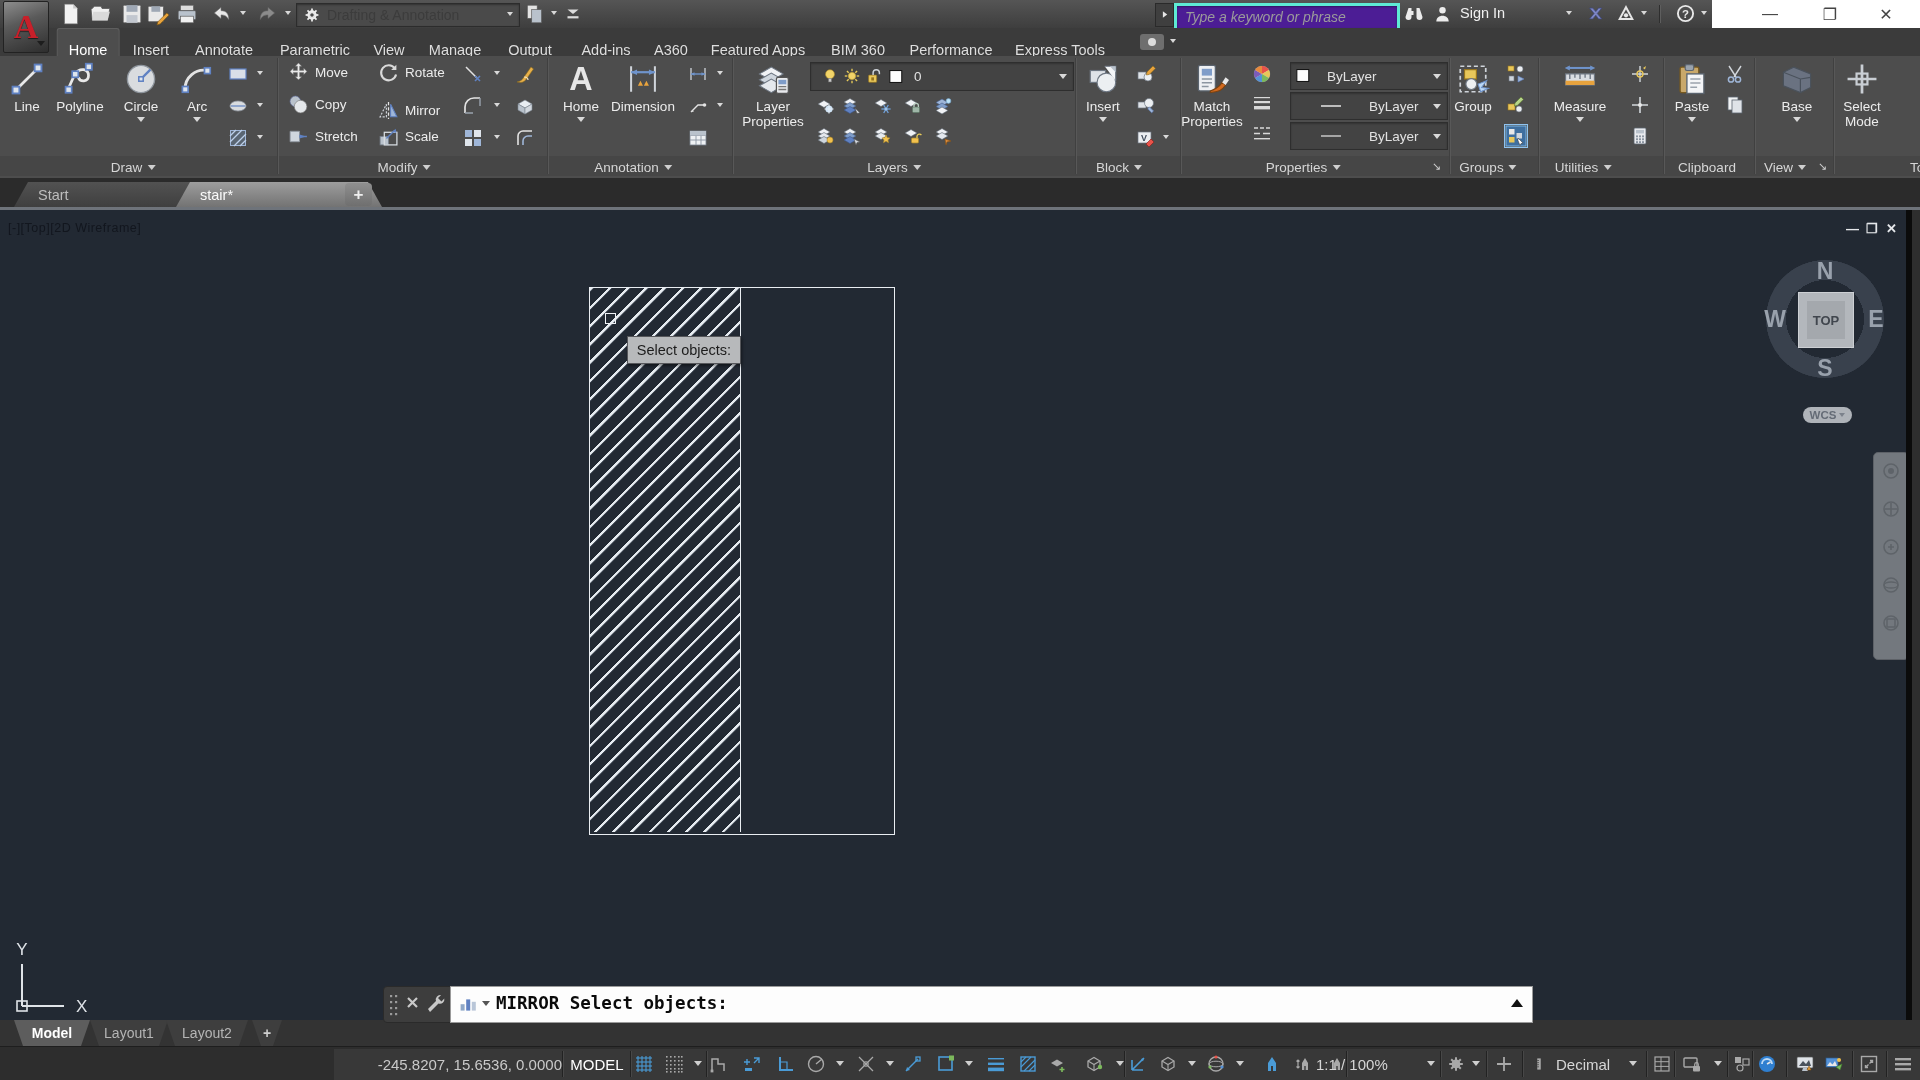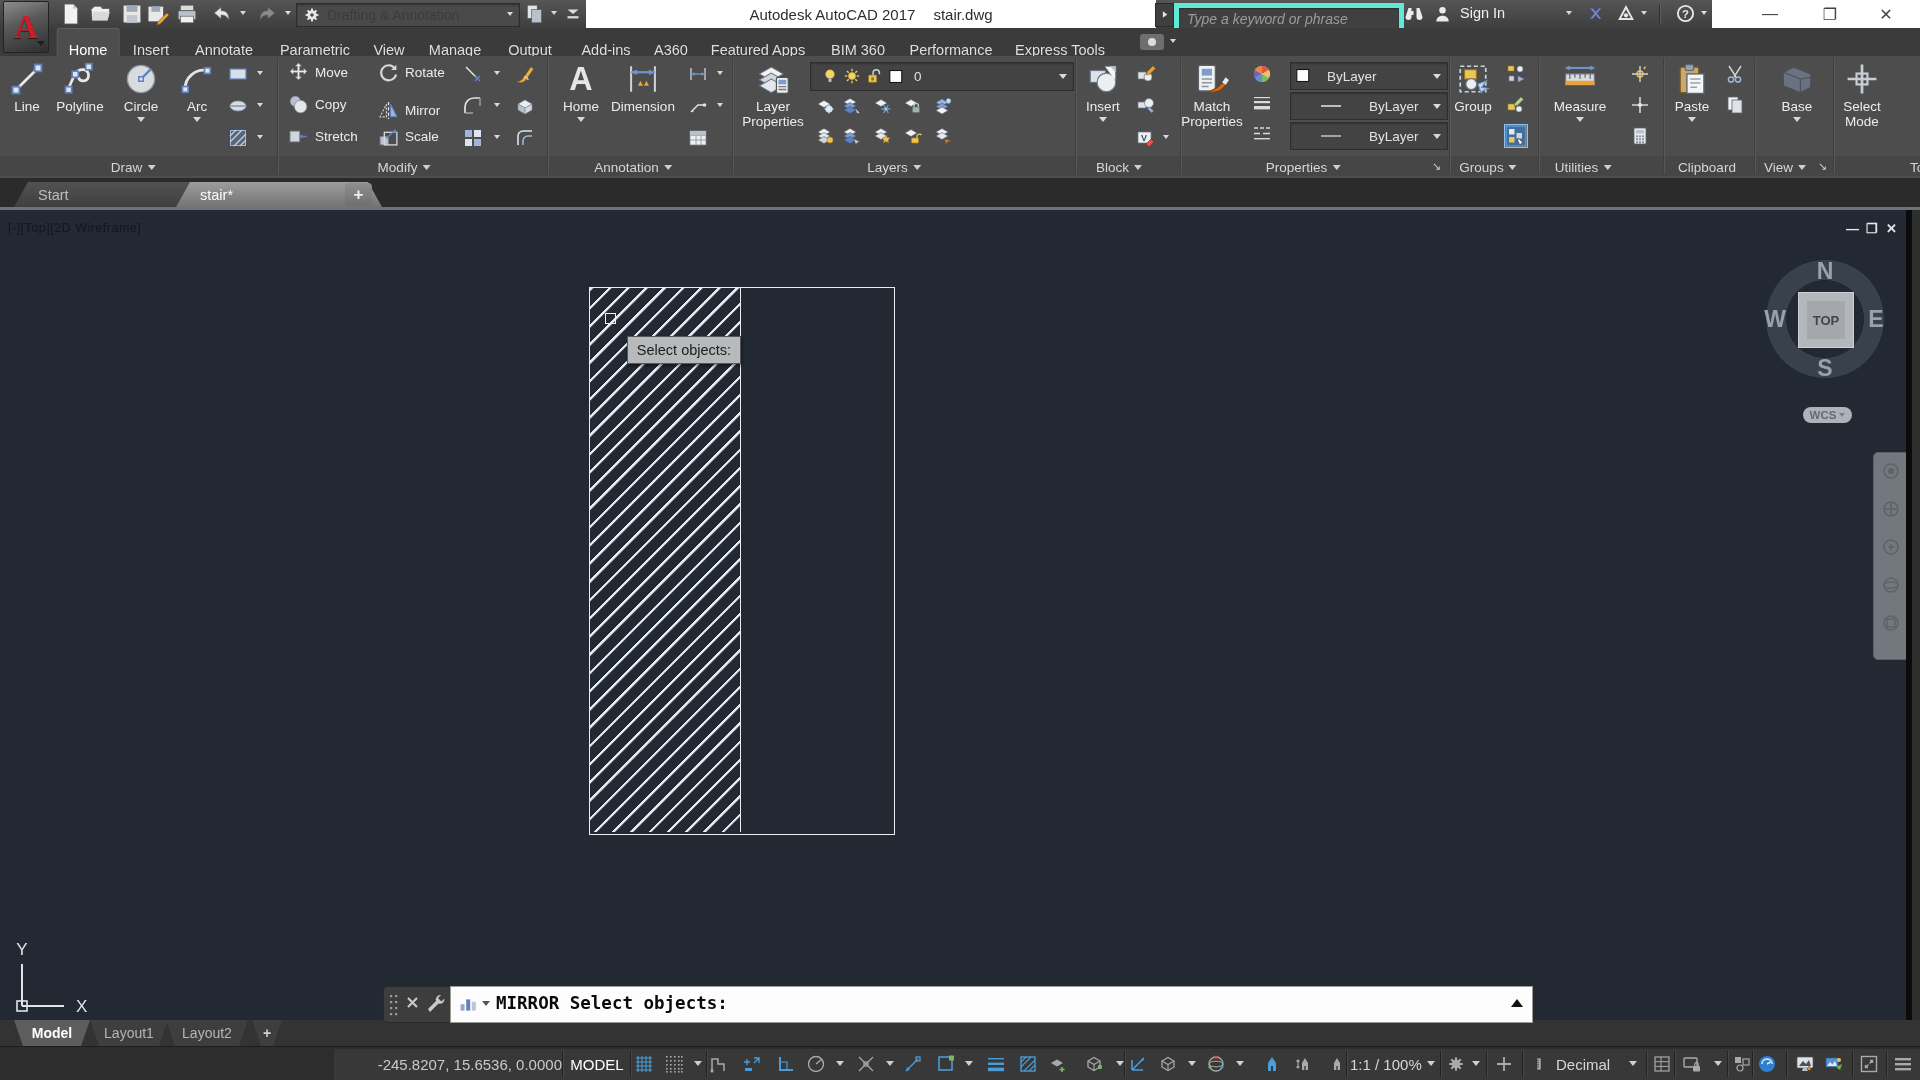--- a/index.html
+++ b/index.html
@@ -19,22 +19,22 @@
   #applogo .a{font-family:"Liberation Serif",serif;font-weight:bold;font-size:34px;color:#c8202a;
     text-shadow:0 1px 1px rgba(0,0,0,.6);line-height:1;}
   #applogo .caret{position:absolute;right:3px;bottom:6px;border-left:4px solid transparent;
     border-right:4px solid transparent;border-top:5px solid #1d1d1d;}
   .qat-ic{position:absolute;top:3px;width:22px;height:22px;}
   .tb-caret{position:absolute;top:11px;width:0;height:0;border-left:3.5px solid transparent;
     border-right:3.5px solid transparent;border-top:4.5px solid #d8d8d8;}
   #workspace-box{left:296px;top:3px;width:222px;height:22px;background:#4a4a4a;
     border:1px solid #2c2c2c;box-shadow:inset 0 1px 2px rgba(0,0,0,.35);}
   #workspace-box .lbl{position:absolute;left:30px;top:3px;font-size:14px;color:#3c3c3c;}
-  #search-box{left:1174px;top:3px;width:220px;height:22px;background:#404040;
-    border:5px solid #5eead4;box-shadow:inset 0 1px 2px rgba(0,0,0,.35);}
+  #search-box{left:1174px;top:3px;width:220px;height:22px;background:#4c1d95;
+    border:3px solid #5eead4;box-shadow:inset 0 1px 2px rgba(0,0,0,.35);}
   #search-box .ph{position:absolute;left:8px;top:3px;font-style:italic;font-size:14px;color:#9b9b9b;}
   #signin-label{left:1460px;top:5px;font-size:14.5px;color:#f0f0f0;}
   .winbtn{position:absolute;top:0;width:44px;height:28px;display:flex;align-items:center;
     justify-content:center;color:#444;}
 
   
   #ribbontabs{left:0;top:28px;width:1920px;height:28px;background:#3b3b3b;}
   .rtab{position:absolute;top:0;height:28px;display:flex;align-items:center;justify-content:center;
     font-size:14.5px;color:#dedede;padding:8px 12px;transform:translateX(-50%);}
   .rtab.active{background:#4d4d4d;color:#fff;border-radius:3px 3px 0 0;
@@ -222,24 +222,20 @@
           <rect x="7" y="6" width="9" height="12" fill="#b9c2cc" stroke="#555" stroke-width=".6"></rect>
         </svg>
       </div>
       <div class="tb-caret" style="left: 551px;"></div>
       <div class="qat-ic" style="left: 562px;">
         <svg viewBox="0 0 20 20" style="position: absolute; left: 0px; top: 0px; width: 22px; height: 22px; overflow: visible;">
           <path d="M5 6h10l-5 4z" fill="#dcdcdc"></path>
           <rect x="5" y="12" width="10" height="2" fill="#dcdcdc"></rect>
         </svg>
       </div>
-    </div>
-    <div class="abs" id="title-white">
-      <div>Autodesk AutoCAD 2017</div>
-      <div class="doc">stair.dwg</div>
     </div>
     <div class="abs" style="left: 1155px; top: 3px; width: 17px; height: 22px; background: rgb(63, 63, 63); border: 1px solid rgb(42, 42, 42); display: flex; align-items: center; justify-content: center;">
       <svg viewBox="0 0 20 20" style="position: absolute; left: 3px; top: 5px; width: 11px; height: 11px; overflow: visible;">
         <path d="M7 4l8 6-8 6z" fill="#e6e6e6"></path>
       </svg>
     </div>
     <div class="abs" id="search-box">
       <div class="ph">Type a keyword or phrase</div>
     </div>
     <div class="abs" style="left: 1402px; top: 4px; width: 21px; height: 20px;">
@@ -1130,21 +1126,21 @@
         <svg viewBox="0 0 20 20" style="position: absolute; left: 0px; top: 0px; width: 20px; height: 20px; overflow: visible;">
           <path d="M7 16V9l3-5 3 5v7h-2.3v-4h-1.4v4z" fill="#a9a9a9"></path>
           <path d="M3 6v8M1.5 7.5L3 6l1.5 1.5M1.5 12.5L3 14l1.5-1.5" fill="none" stroke="#a9a9a9" stroke-width="1.2"></path>
         </svg>
       </div>
       <div class="stico" style="left: 1327px; width: 20px;">
         <svg viewBox="0 0 20 20" style="position: absolute; left: 0px; top: 0px; width: 20px; height: 20px; overflow: visible;">
           <path d="M7 16V9l3-5 3 5v7h-2.3v-4h-1.4v4z" fill="#a9a9a9"></path>
         </svg>
       </div>
-      <div class="sttext" style="left: 1316px; margin-left: 34px;">1:1 / 100%</div>
+      <div class="sttext" style="left: 1316px;">1:1 / 100%</div>
       <div class="stcaret" style="left: 1427px;"></div>
       <div class="stico" style="left: 1446px; width: 20px;">
         <svg viewBox="0 0 20 20" style="position: absolute; left: 0px; top: 0px; width: 20px; height: 20px; overflow: visible;">
           <circle cx="10" cy="10" r="3.4" fill="none" stroke="#a9a9a9" stroke-width="2"></circle>
           <g stroke="#a9a9a9" stroke-width="2">
             <line x1="10" y1="10" x2="16.8" y2="10"></line>
             <line x1="10" y1="10" x2="14.808326112068524" y2="14.808326112068523"></line>
             <line x1="10" y1="10" x2="10" y2="16.8"></line>
             <line x1="10" y1="10" x2="5.191673887931477" y2="14.808326112068524"></line>
             <line x1="10" y1="10" x2="3.2" y2="10"></line>

